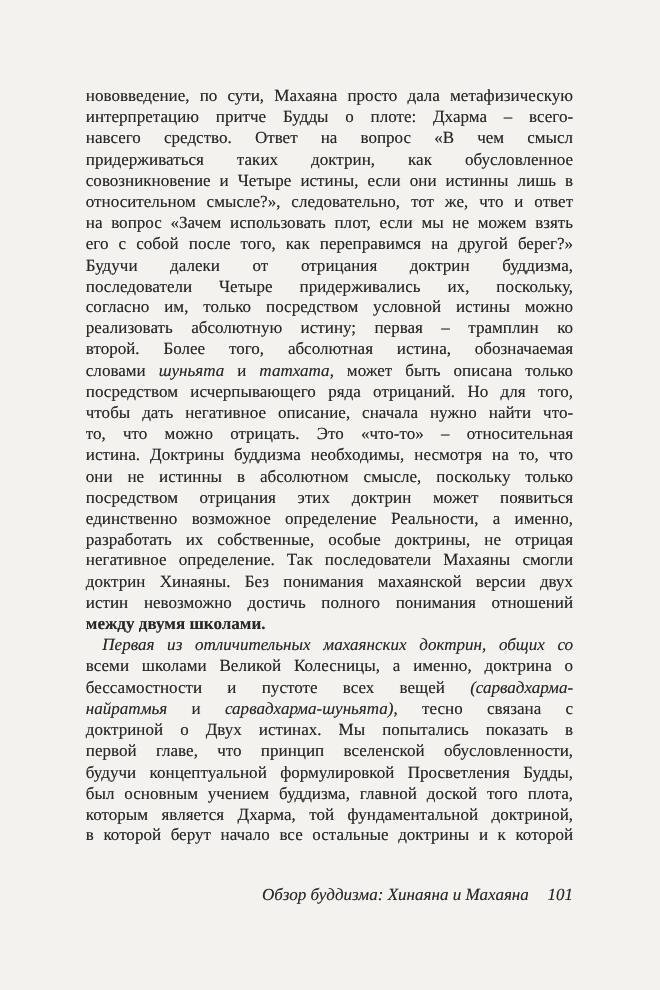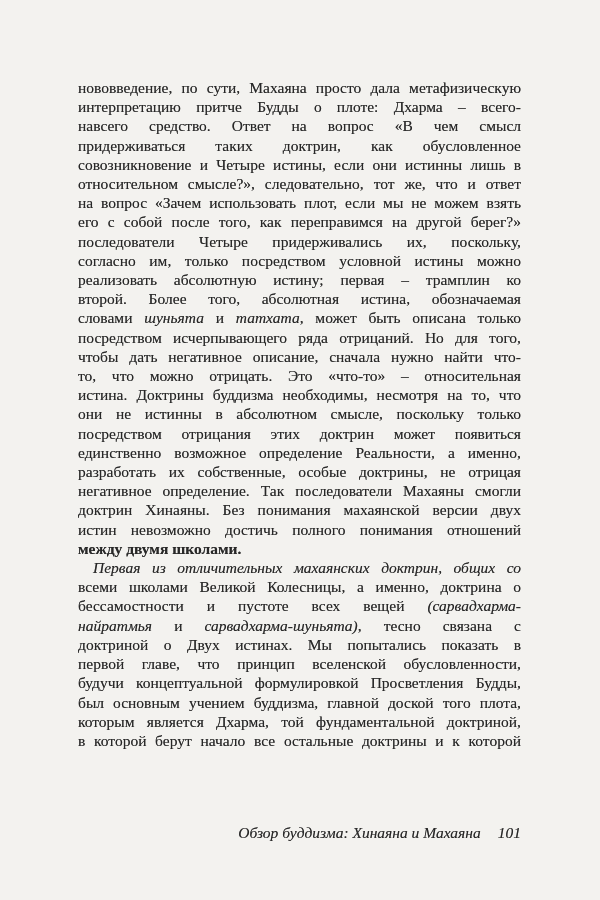--- a/index.html
+++ b/index.html
@@ -38,21 +38,21 @@
   .line.indent {
     text-indent: 15px;
     font-style: italic;
   }
   .it {
     font-style: italic;
   }
   .footer {
     position: absolute;
     left: 78px;
-    top: 823px;
+    top: 804px;
     width: 443px;
     text-align: right;
     font-style: italic;
     font-size: 15.5px;
     line-height: 19.2px;
     text-shadow: 0 0 0.5px rgba(40,40,40,0.5);
   }
   .footer .pagenum {
     margin-left: 17px;
   }
@@ -63,20 +63,21 @@
 <div class="page" style="background: rgb(243, 242, 239); color: rgb(40, 40, 40);">
   <div class="text-block">
       <div class="line"><span>нововведение, по сути, Махаяна просто дала метафизическую</span></div>
       <div class="line"><span>интерпретацию притче Будды о плоте: Дхарма – всего-</span></div>
       <div class="line"><span>навсего средство. Ответ на вопрос «В чем смысл</span></div>
       <div class="line"><span>придерживаться таких доктрин, как обусловленное</span></div>
       <div class="line"><span>совозникновение и Четыре истины, если они истинны лишь в</span></div>
       <div class="line"><span>относительном смысле?», следовательно, тот же, что и ответ</span></div>
       <div class="line"><span>на вопрос «Зачем использовать плот, если мы не можем взять</span></div>
       <div class="line"><span>его с собой после того, как переправимся на другой берег?»</span></div>
+      <div class="line"><span>Будучи далеки от отрицания доктрин буддизма,</span></div>
       <div class="line"><span>последователи Четыре придерживались их, поскольку,</span></div>
       <div class="line"><span>согласно им, только посредством условной истины можно</span></div>
       <div class="line"><span>реализовать абсолютную истину; первая – трамплин ко</span></div>
       <div class="line"><span>второй. Более того, абсолютная истина, обозначаемая</span></div>
       <div class="line"><span>словами </span><span class="it">шуньята</span><span> и </span><span class="it">татхата</span><span>, может быть описана только</span></div>
       <div class="line"><span>посредством исчерпывающего ряда отрицаний. Но для того,</span></div>
       <div class="line"><span>чтобы дать негативное описание, сначала нужно найти что-</span></div>
       <div class="line"><span>то, что можно отрицать. Это «что-то» – относительная</span></div>
       <div class="line"><span>истина. Доктрины буддизма необходимы, несмотря на то, что</span></div>
       <div class="line"><span>они не истинны в абсолютном смысле, поскольку только</span></div>

